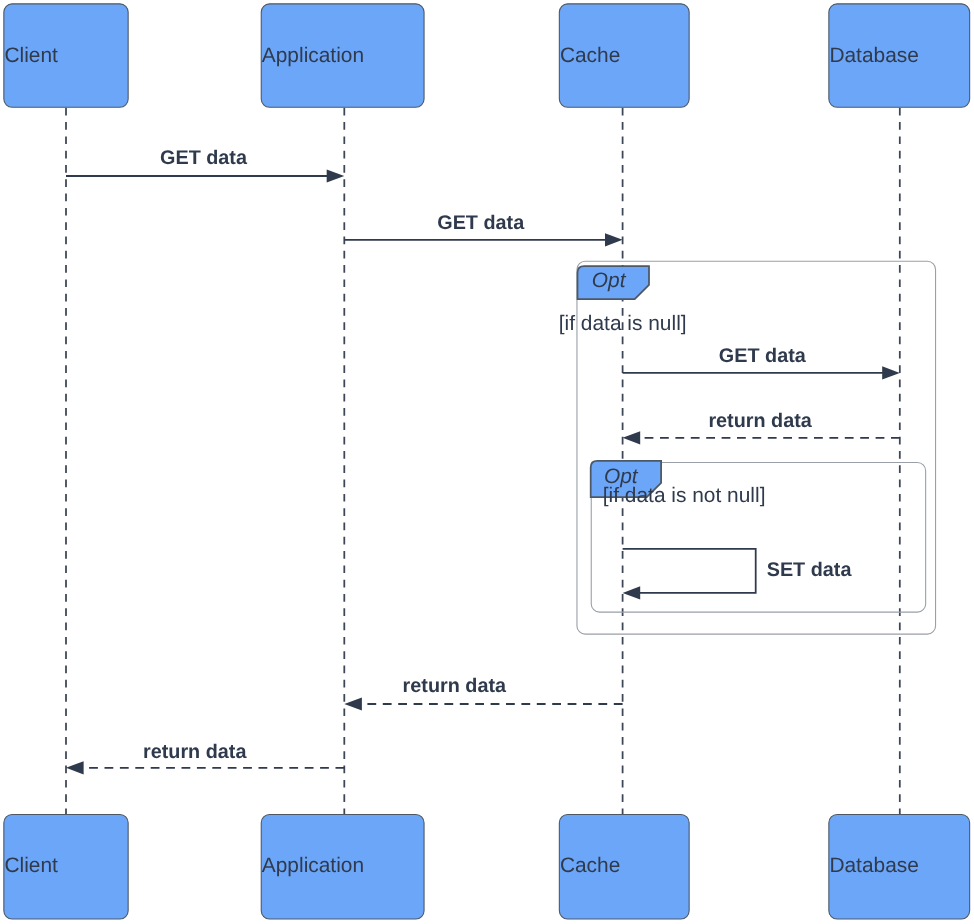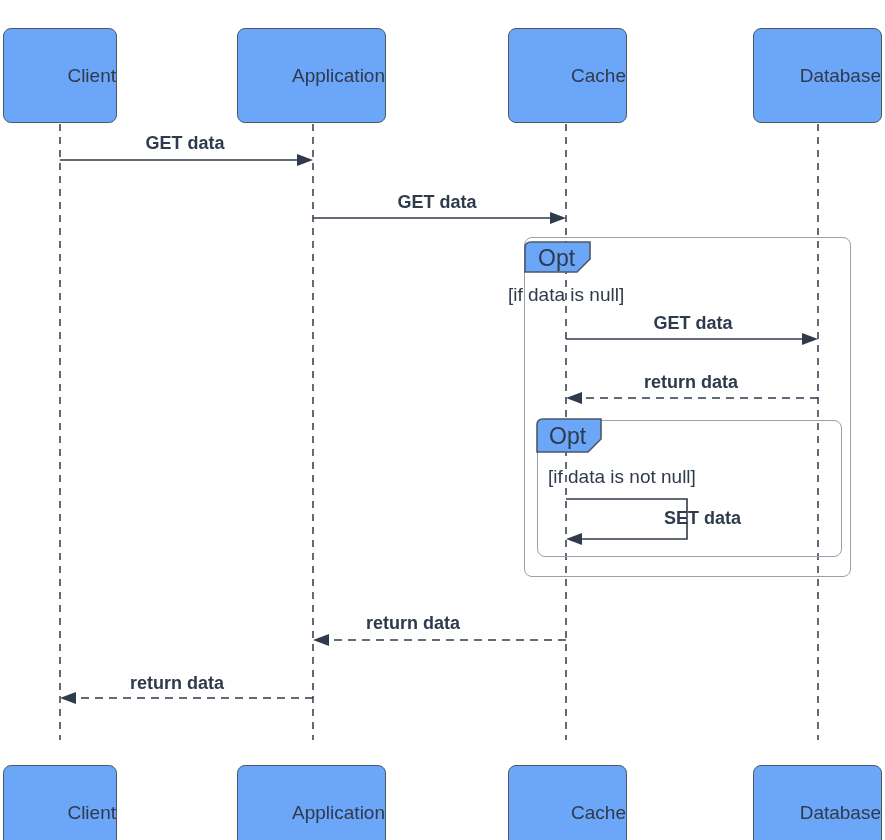--- a/index.html
+++ b/index.html
@@ -19,33 +19,33 @@
   .lifeline{stroke:#3D4656;stroke-width:1.6;stroke-dasharray:7 6;}
   .msg-line{stroke:var(--arrow);stroke-width:1.6;fill:none;}
   .msg-line.dashed{stroke-dasharray:8 6;}
   .arrowhead{fill:var(--arrow);stroke:none;}
   .frag-tab{fill:var(--actor-fill);stroke:var(--actor-border);stroke-width:1.6;}
   .actor-box{
     position:absolute;z-index:4;
     background:var(--actor-fill);
     border:1.7px solid var(--actor-border);
     border-radius:8px;
-    display:flex;align-items:center;justify-content:flex-end;
-    font-size:19px;color:var(--text);margin-top:25px;
+    display:flex;align-items:center;justify-content:flex-start;
+    font-size:19px;color:var(--text);
   }
   .fragment{
     position:absolute;z-index:2;
     border:1.6px solid var(--fragment-border);
     border-radius:8px;background:transparent;
   }
   .label{position:absolute;z-index:5;white-space:nowrap;line-height:1.2;}
   .msg-label{font-size:18px;font-weight:bold;transform:translateX(-50%);}
   .msg-label.no-center{transform:none;}
   .guard-label{font-size:19px;}
-  .opt-label{font-size:23px;}
+  .opt-label{font-size:19px;font-style:italic;}
 </style>
 </head>
 <body>
 
 <div class="diagram">
 
   <svg class="layer" width="885" height="840" viewBox="0 0 885 840">
 
     <line class="lifeline" x1="60" y1="98" x2="60" y2="740"></line>
     <line class="lifeline" x1="313" y1="98" x2="313" y2="740"></line>
@@ -118,23 +118,23 @@
   <div class="actor-box" style="left:508px;top:740px;width:119px;height:96px;">
     <span>Cache</span>
   </div>
   <div class="actor-box" style="left:753px;top:740px;width:129px;height:96px;">
     <span>Database</span>
   </div>
 
   <div class="label opt-label" style="left:538px;top:245px;">Opt</div>
   <div class="label guard-label" style="left:508px;top:284px;">[if data is null]</div>
   <div class="label opt-label" style="left:549px;top:423px;">Opt</div>
-  <div class="label guard-label" style="left:548px;top:466px;">[if data is not null]</div>
+  <div class="label guard-label" style="left:548px;top:440px;">[if data is not null]</div>
 
   <div class="label msg-label" style="left:185px;top:133px;">GET data</div>
   <div class="label msg-label" style="left:437px;top:192px;">GET data</div>
   <div class="label msg-label" style="left:693px;top:313px;">GET data</div>
   <div class="label msg-label" style="left:691px;top:372px;">return data</div>
-  <div class="label msg-label no-center" style="left:664px;top:508px;">SET data</div>
+  <div class="label msg-label no-center" style="left:697px;top:508px;">SET data</div>
   <div class="label msg-label" style="left:413px;top:613px;">return data</div>
   <div class="label msg-label" style="left:177px;top:673px;">return data</div>
 
 </div>
 
 </body></html>

